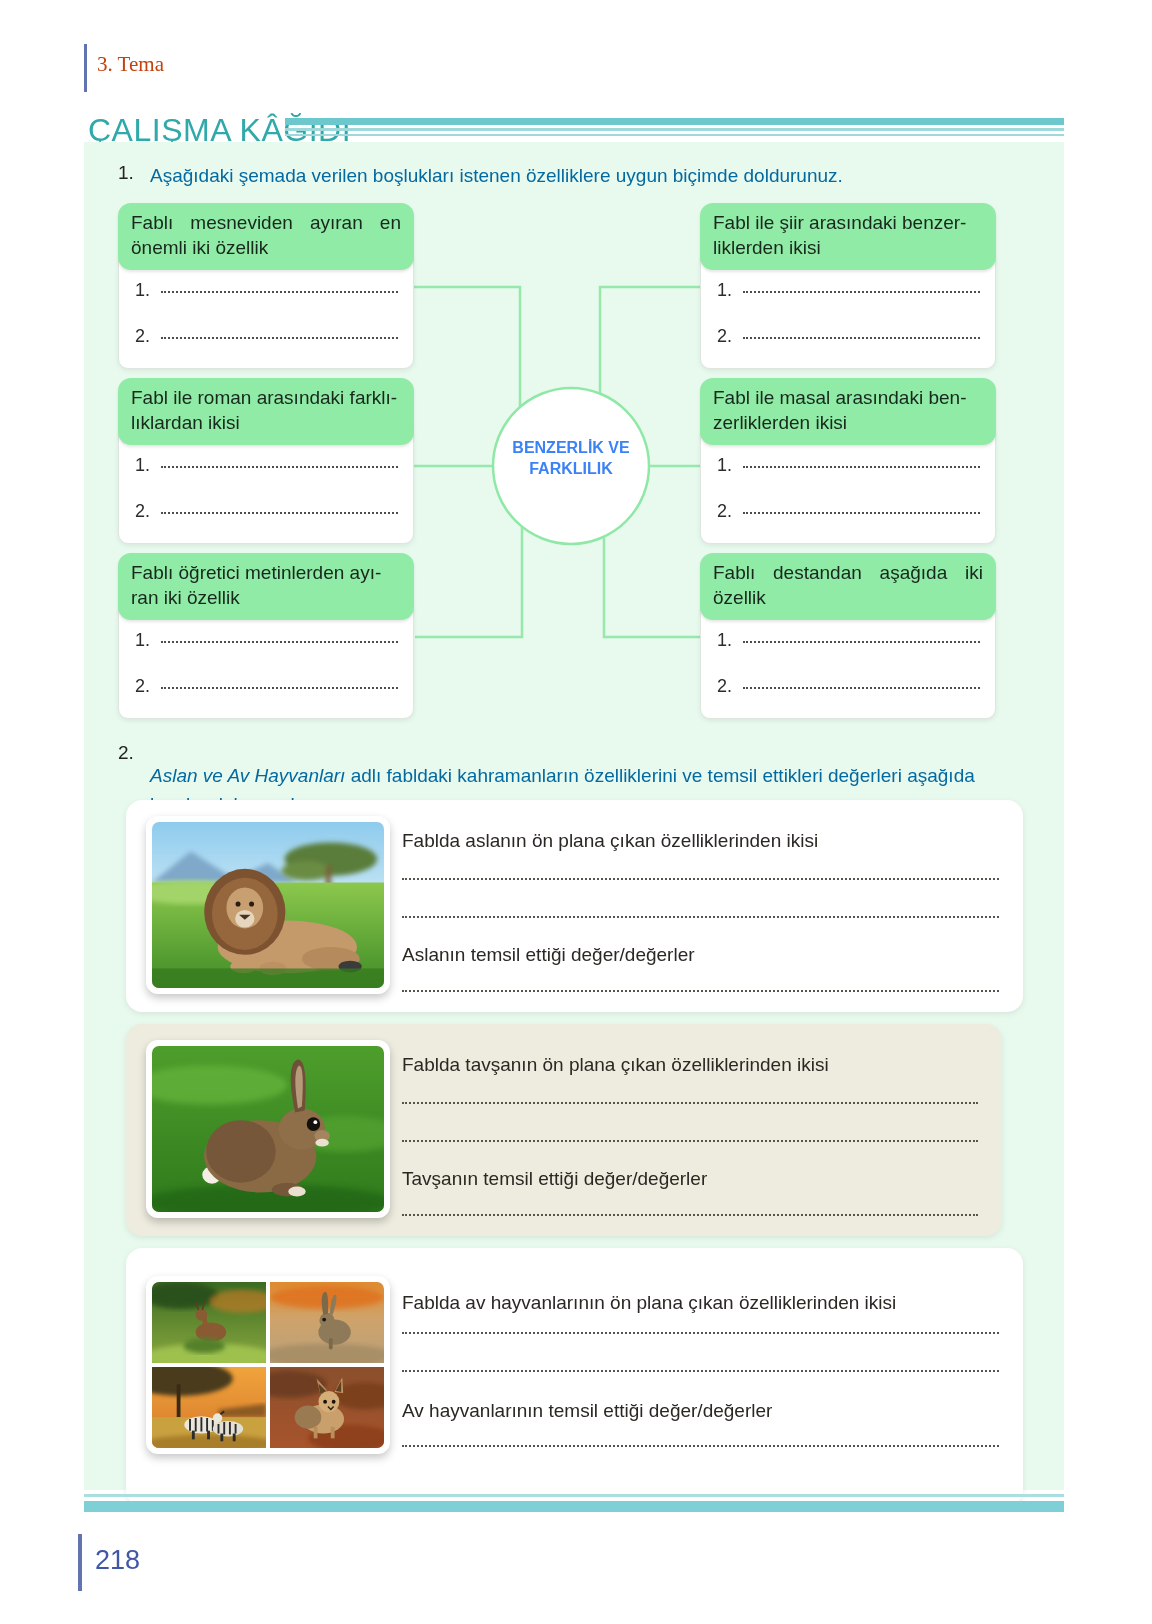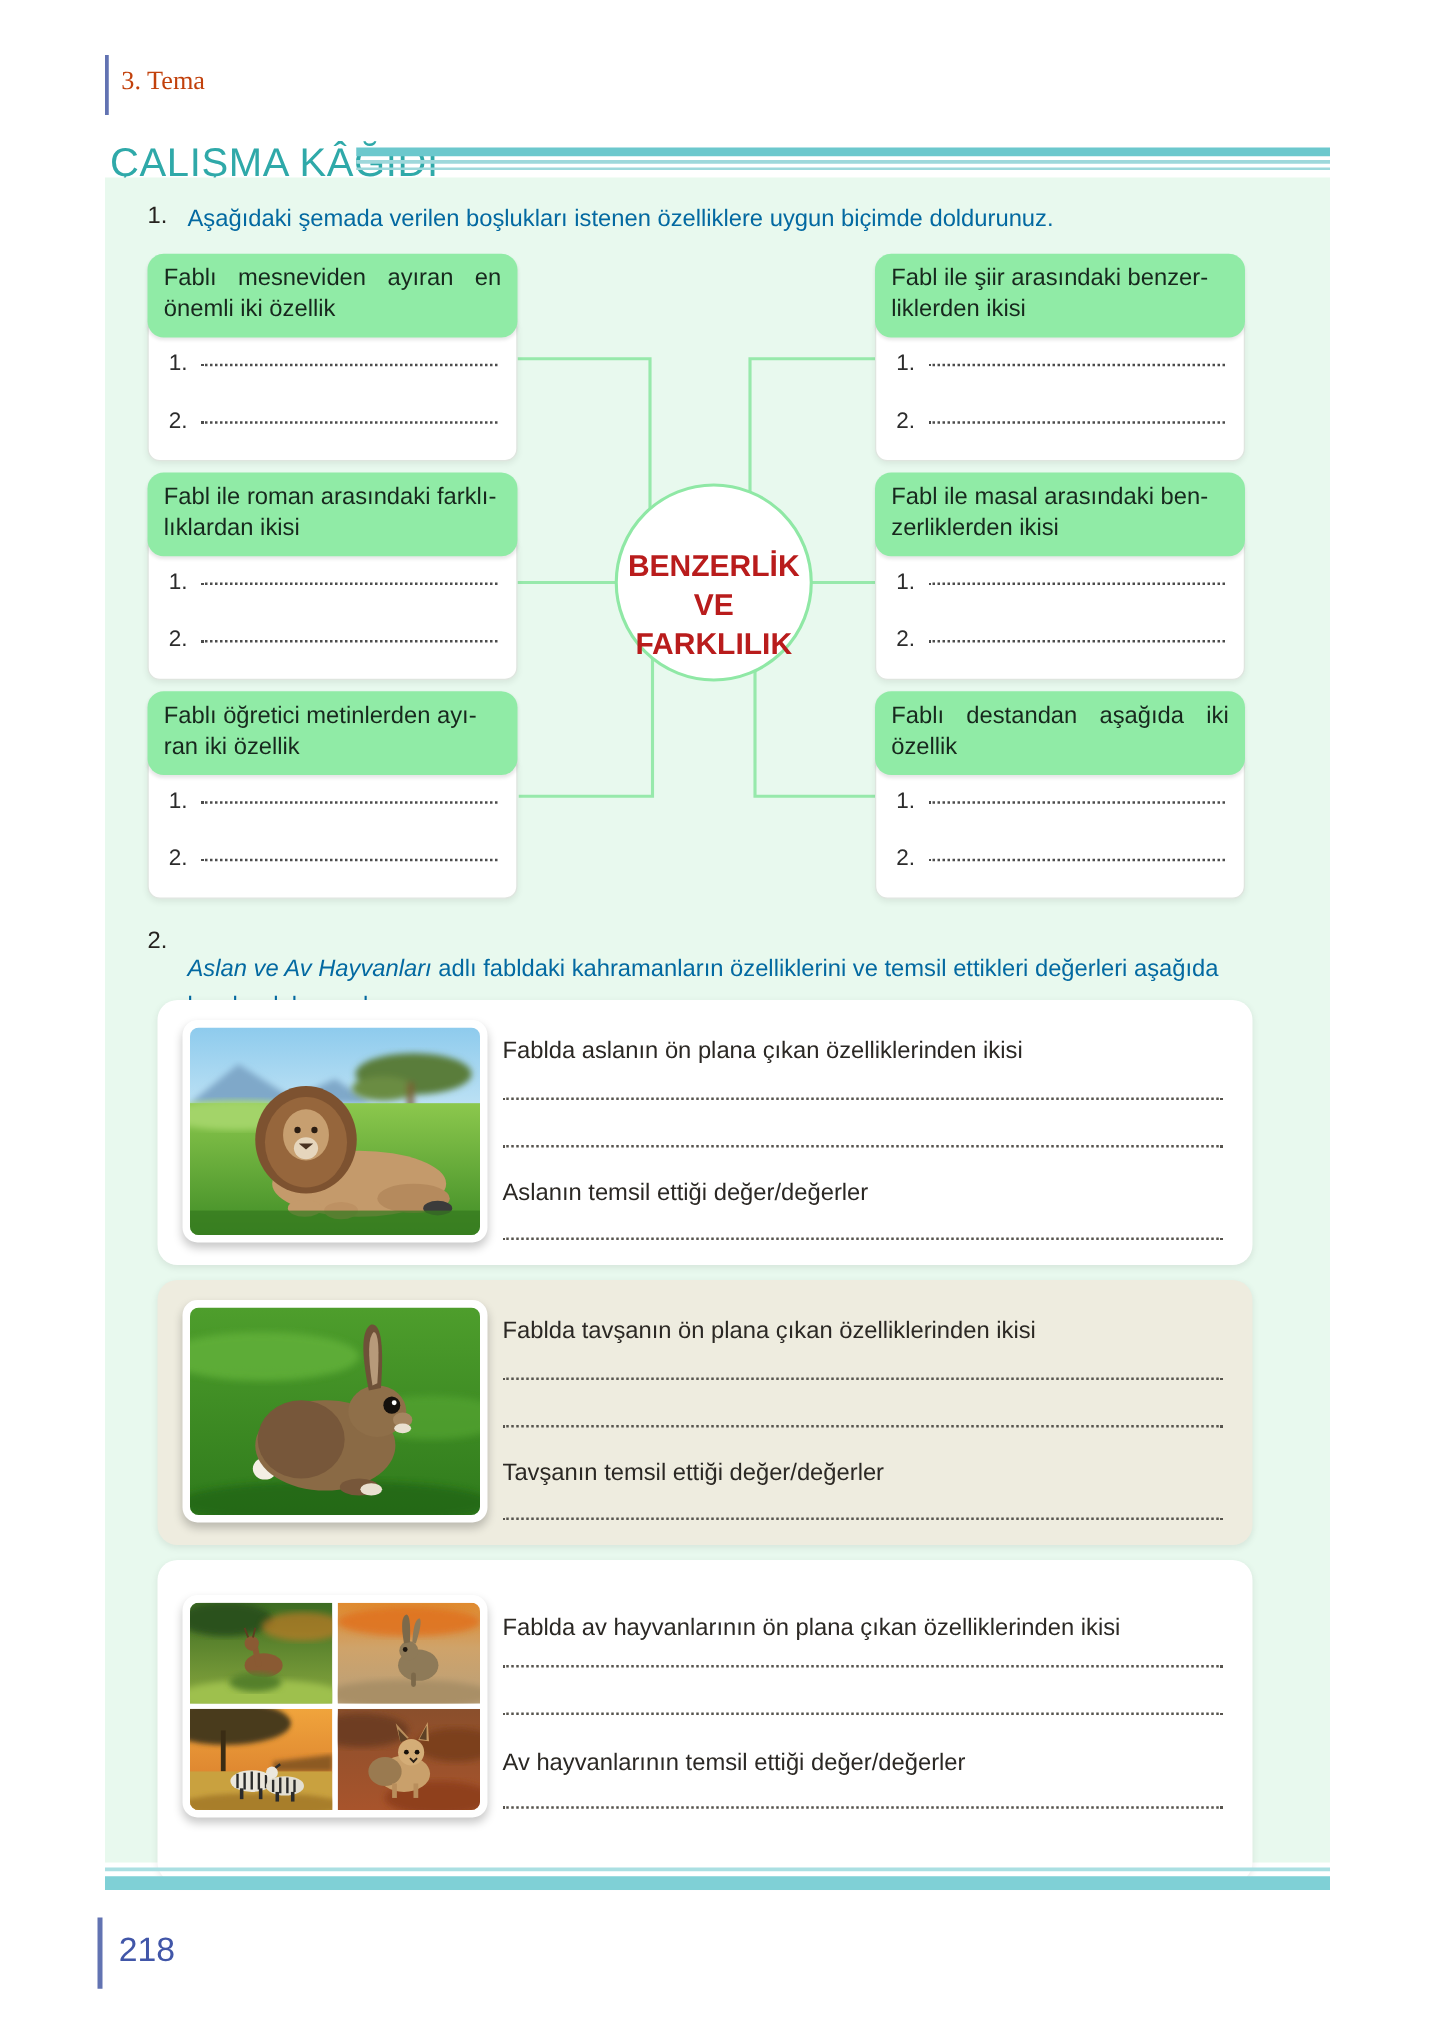--- a/index.html
+++ b/index.html
@@ -29,25 +29,25 @@
            border-radius:13px;padding:7px 13px 9px;font-size:19px;line-height:1.33;color:#17281d;
            box-shadow:0 2px 3px rgba(0,0,0,.10);}
   .dg-head .j{display:block;text-align:justify;text-align-last:justify;}
   .dg-body{position:absolute;box-sizing:border-box;width:296px;height:116px;z-index:1;background:#ffffff;
            border:1px solid #dfe5df;border-radius:10px;box-shadow:0 2px 5px rgba(0,0,0,.07);}
   .blank-row{position:absolute;left:16px;right:15px;display:flex;align-items:baseline;gap:11px;
              font-size:18px;color:#2c2c2c;}
   .blank-row .dots{flex:1;border-bottom:2px dotted #4c4c4c;transform:translateY(-3px);}
 
   .circle-label{position:absolute;left:486px;top:438px;width:170px;text-align:center;
-                font-size:24px;font-weight:bold;color:#b91c1c;line-height:1.3;z-index:3;}
+                font-size:16px;font-weight:bold;color:#3b82f6;line-height:1.3;z-index:3;}
 
   
   .card{position:absolute;left:126px;width:876px;border-radius:16px;box-shadow:0 2px 6px rgba(0,0,0,.08);}
-  .card.white{background:#ffffff;}
+  .card.white{background:#ffffff;padding-left:21px;}
   .card.beige{background:#eeecdf;}
   .photo-frame{position:absolute;left:20px;width:232px;height:166px;background:#ffffff;
                border:6px solid #ffffff;border-radius:12px;box-shadow:0 4px 8px rgba(0,0,0,.22);}
   .photo-frame .ph{width:100%;height:100%;border-radius:7px;overflow:hidden;display:block;}
   .prompt{position:absolute;left:276px;right:24px;font-size:19px;color:#2b2824;}
   .cdots{position:absolute;left:276px;right:24px;border-bottom:2px dotted #57544e;}
 
   .collage{position:absolute;inset:0;display:grid;grid-template-columns:1fr 1fr;
            grid-template-rows:1fr 1fr;gap:4px;background:#ffffff;border-radius:7px;overflow:hidden;}
   .collage .cell{overflow:hidden;}

